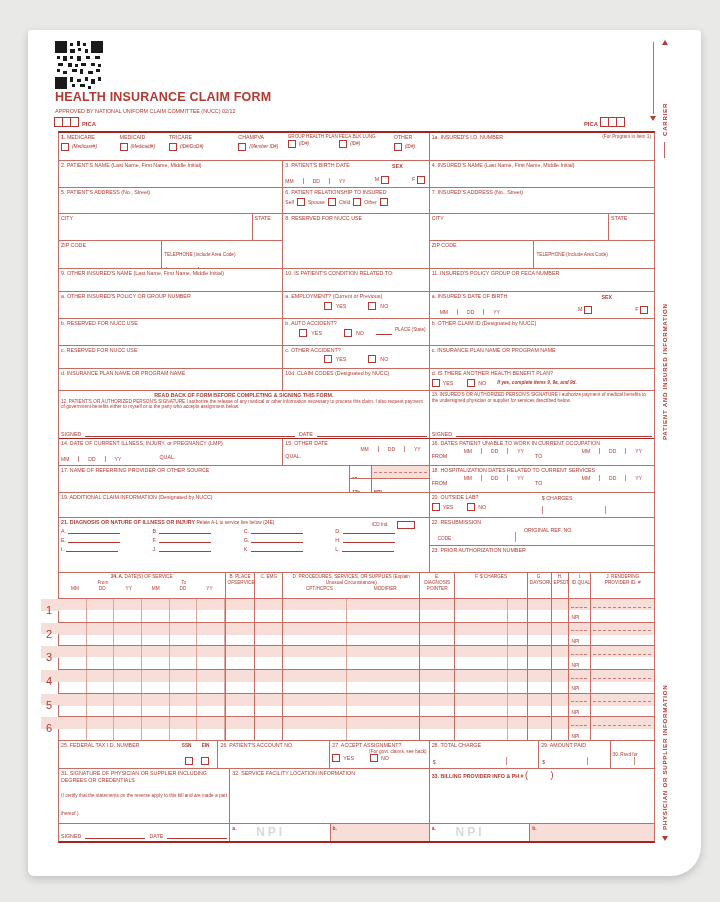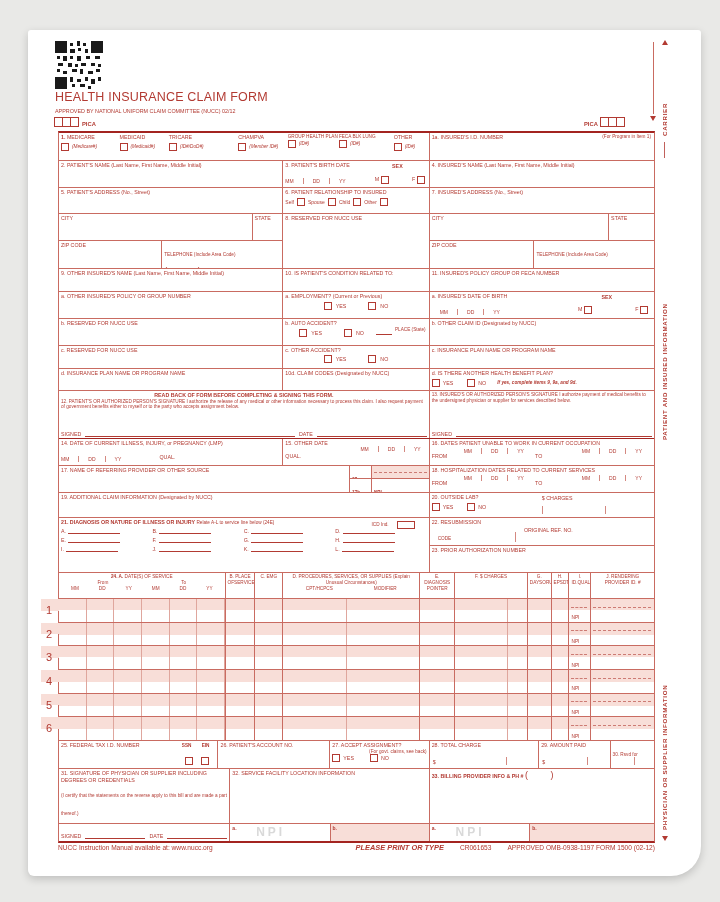--- a/index.html
+++ b/index.html
@@ -5,21 +5,21 @@
 :root{
   --ink:#b23a32; --bd:#c96b61; --thick:#a32420;
   --pink:#f8ded8; --pink2:#f5d4cd; --wm:#d9d9d9; --tick:#dfa69d;
 }
 *{box-sizing:border-box}
 body{margin:0;width:720px;height:902px;background:#e9e9e7;position:relative;
   font-family:"Liberation Sans",sans-serif;color:var(--ink);-webkit-font-smoothing:antialiased}
 .sheet{position:absolute;left:28px;top:30px;width:673px;height:846px;background:#fff;
   border-radius:3px 3px 30px 6px;box-shadow:0 3px 9px rgba(0,0,0,.18)}
 .qr{position:absolute;left:27px;top:11px}
-.title{position:absolute;left:27px;top:60px;font-size:12.5px;font-weight:normal;letter-spacing:.2px}
+.title{position:absolute;left:27px;top:60px;font-size:12.5px;font-weight:bold;letter-spacing:.2px}
 .approved{position:absolute;left:27px;top:78px;font-size:5.4px}
 .picaL{position:absolute;left:27px;top:87px;display:flex;align-items:flex-end;gap:3px}
 .picaR{position:absolute;left:556px;top:87px;display:flex;align-items:flex-end;gap:3px}
 .pcells{display:flex}
 .pc{width:9px;height:10px;border:1px solid var(--ink);margin-left:-1px;background:#fff}
 .plbl{font-size:5.8px;font-weight:bold}
 .cutline{position:absolute;left:625px;top:12px;height:72px;border-left:1px solid var(--bd)}
 .tri{width:0;height:0;position:absolute}
 .tri.down{border-left:3px solid transparent;border-right:3px solid transparent;border-top:5px solid var(--ink)}
 .tri.up{border-left:3px solid transparent;border-right:3px solid transparent;border-bottom:5px solid var(--ink)}
@@ -858,20 +858,14 @@
             <span class="wm">NPI</span>
           </div>
           <div class="bb">
             <span class="abtag">b.</span>
           </div>
         </div>
       </div>
     </div>
   </div>
 
-  <div class="footer">
-    <span class="man">NUCC Instruction Manual available at: www.nucc.org</span>
-    <span class="prt">PLEASE PRINT OR TYPE</span>
-    <span class="code">CR061653</span>
-    <span>APPROVED OMB-0938-1197 FORM 1500 (02-12)</span>
-  </div>
 
 </div>
 
 </body></html>

